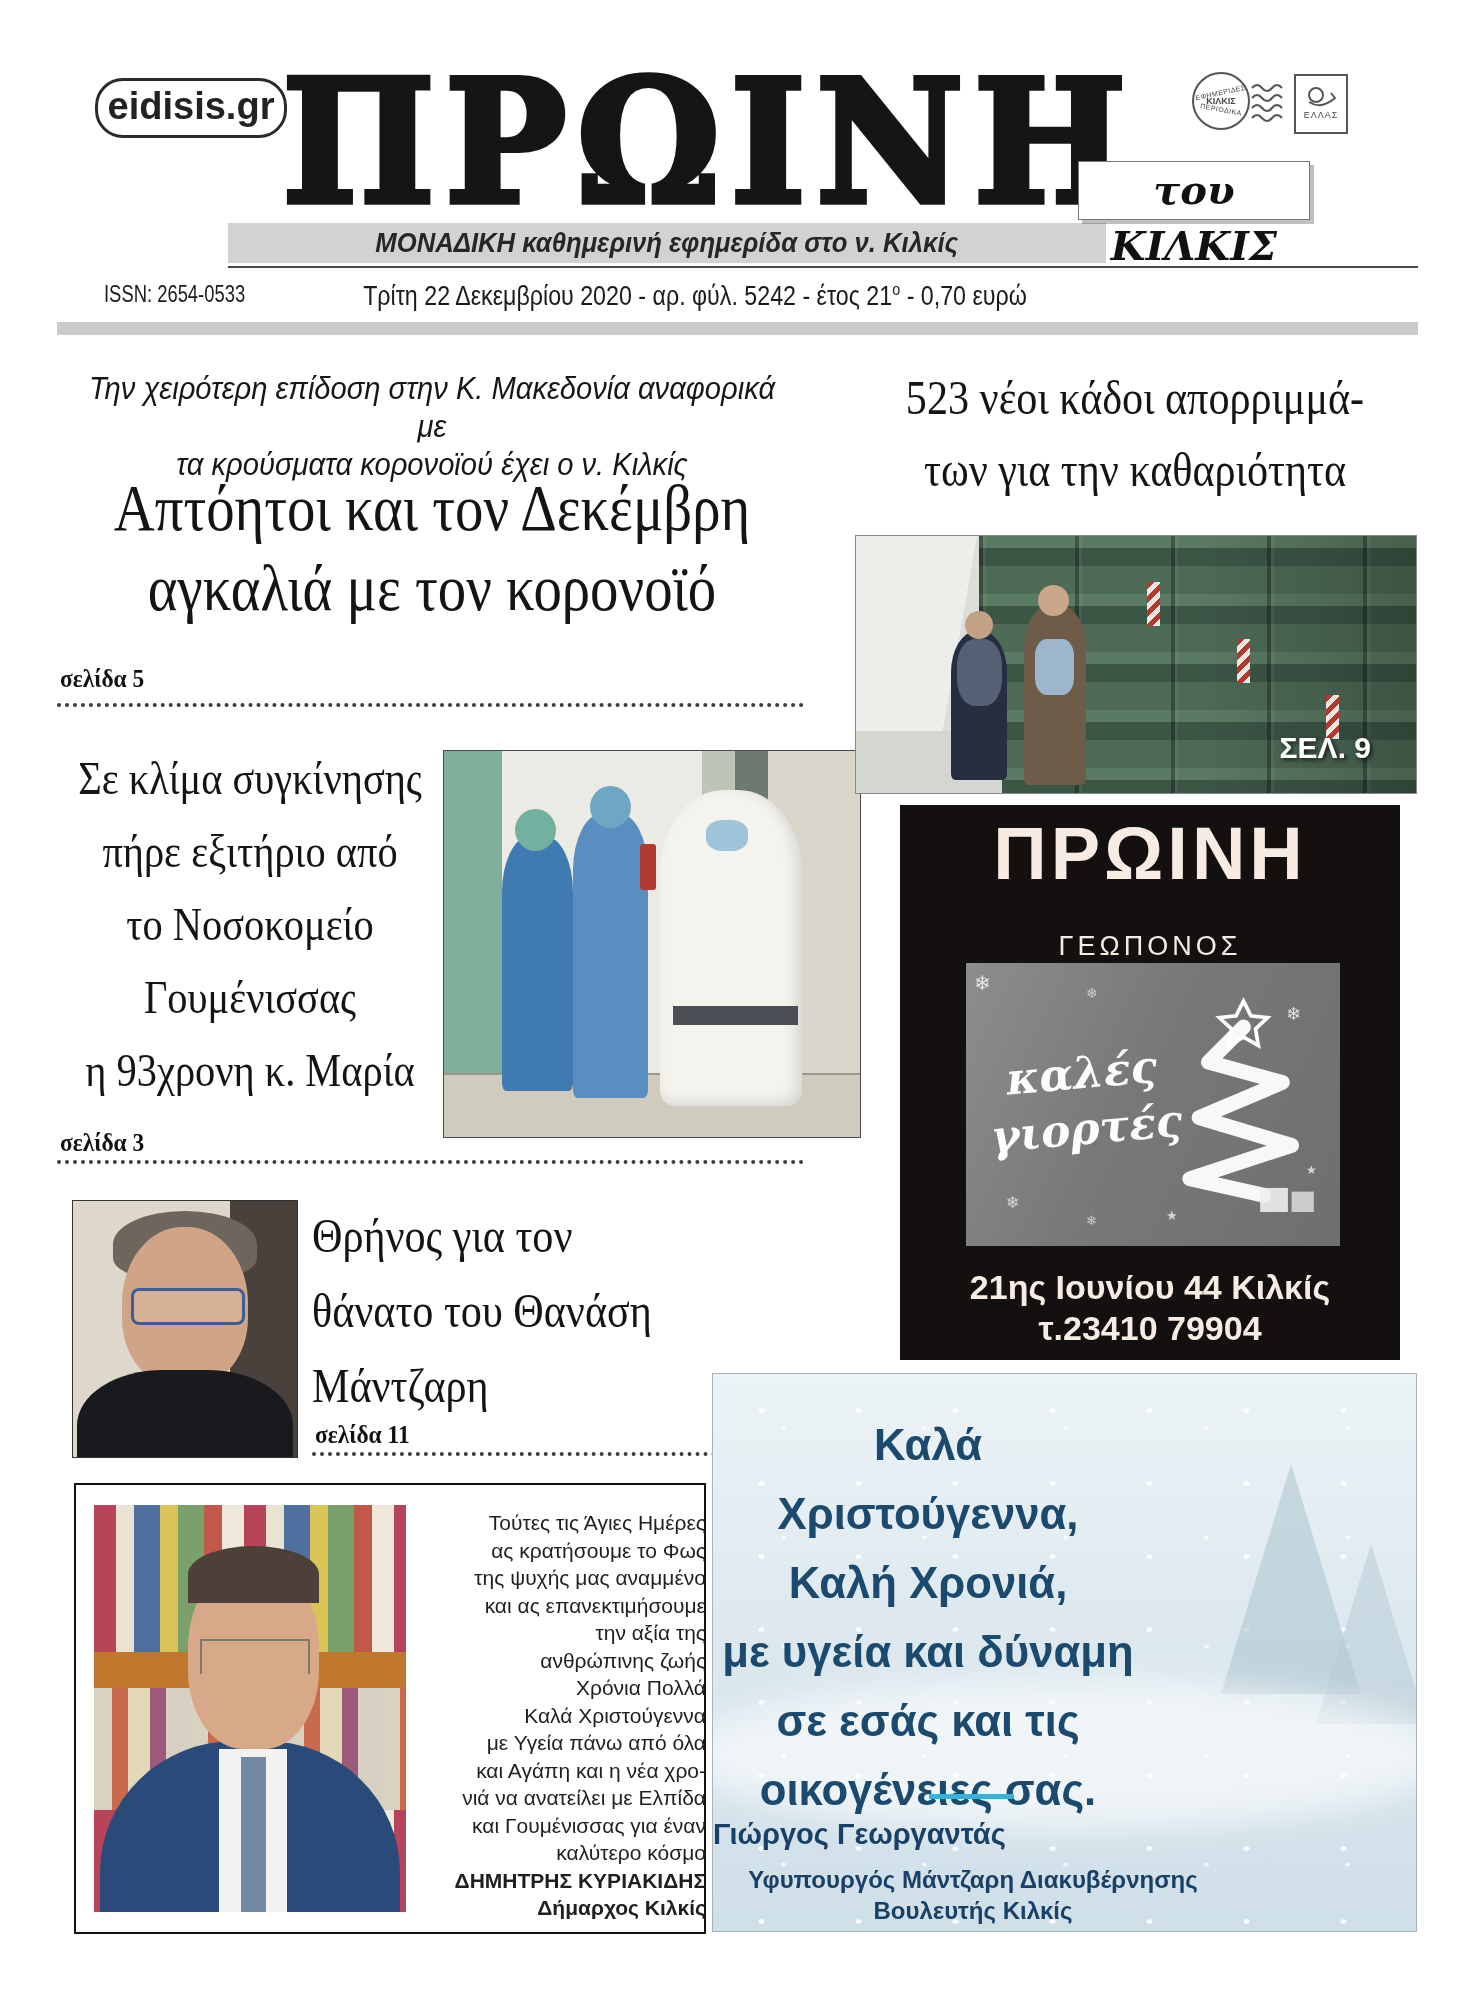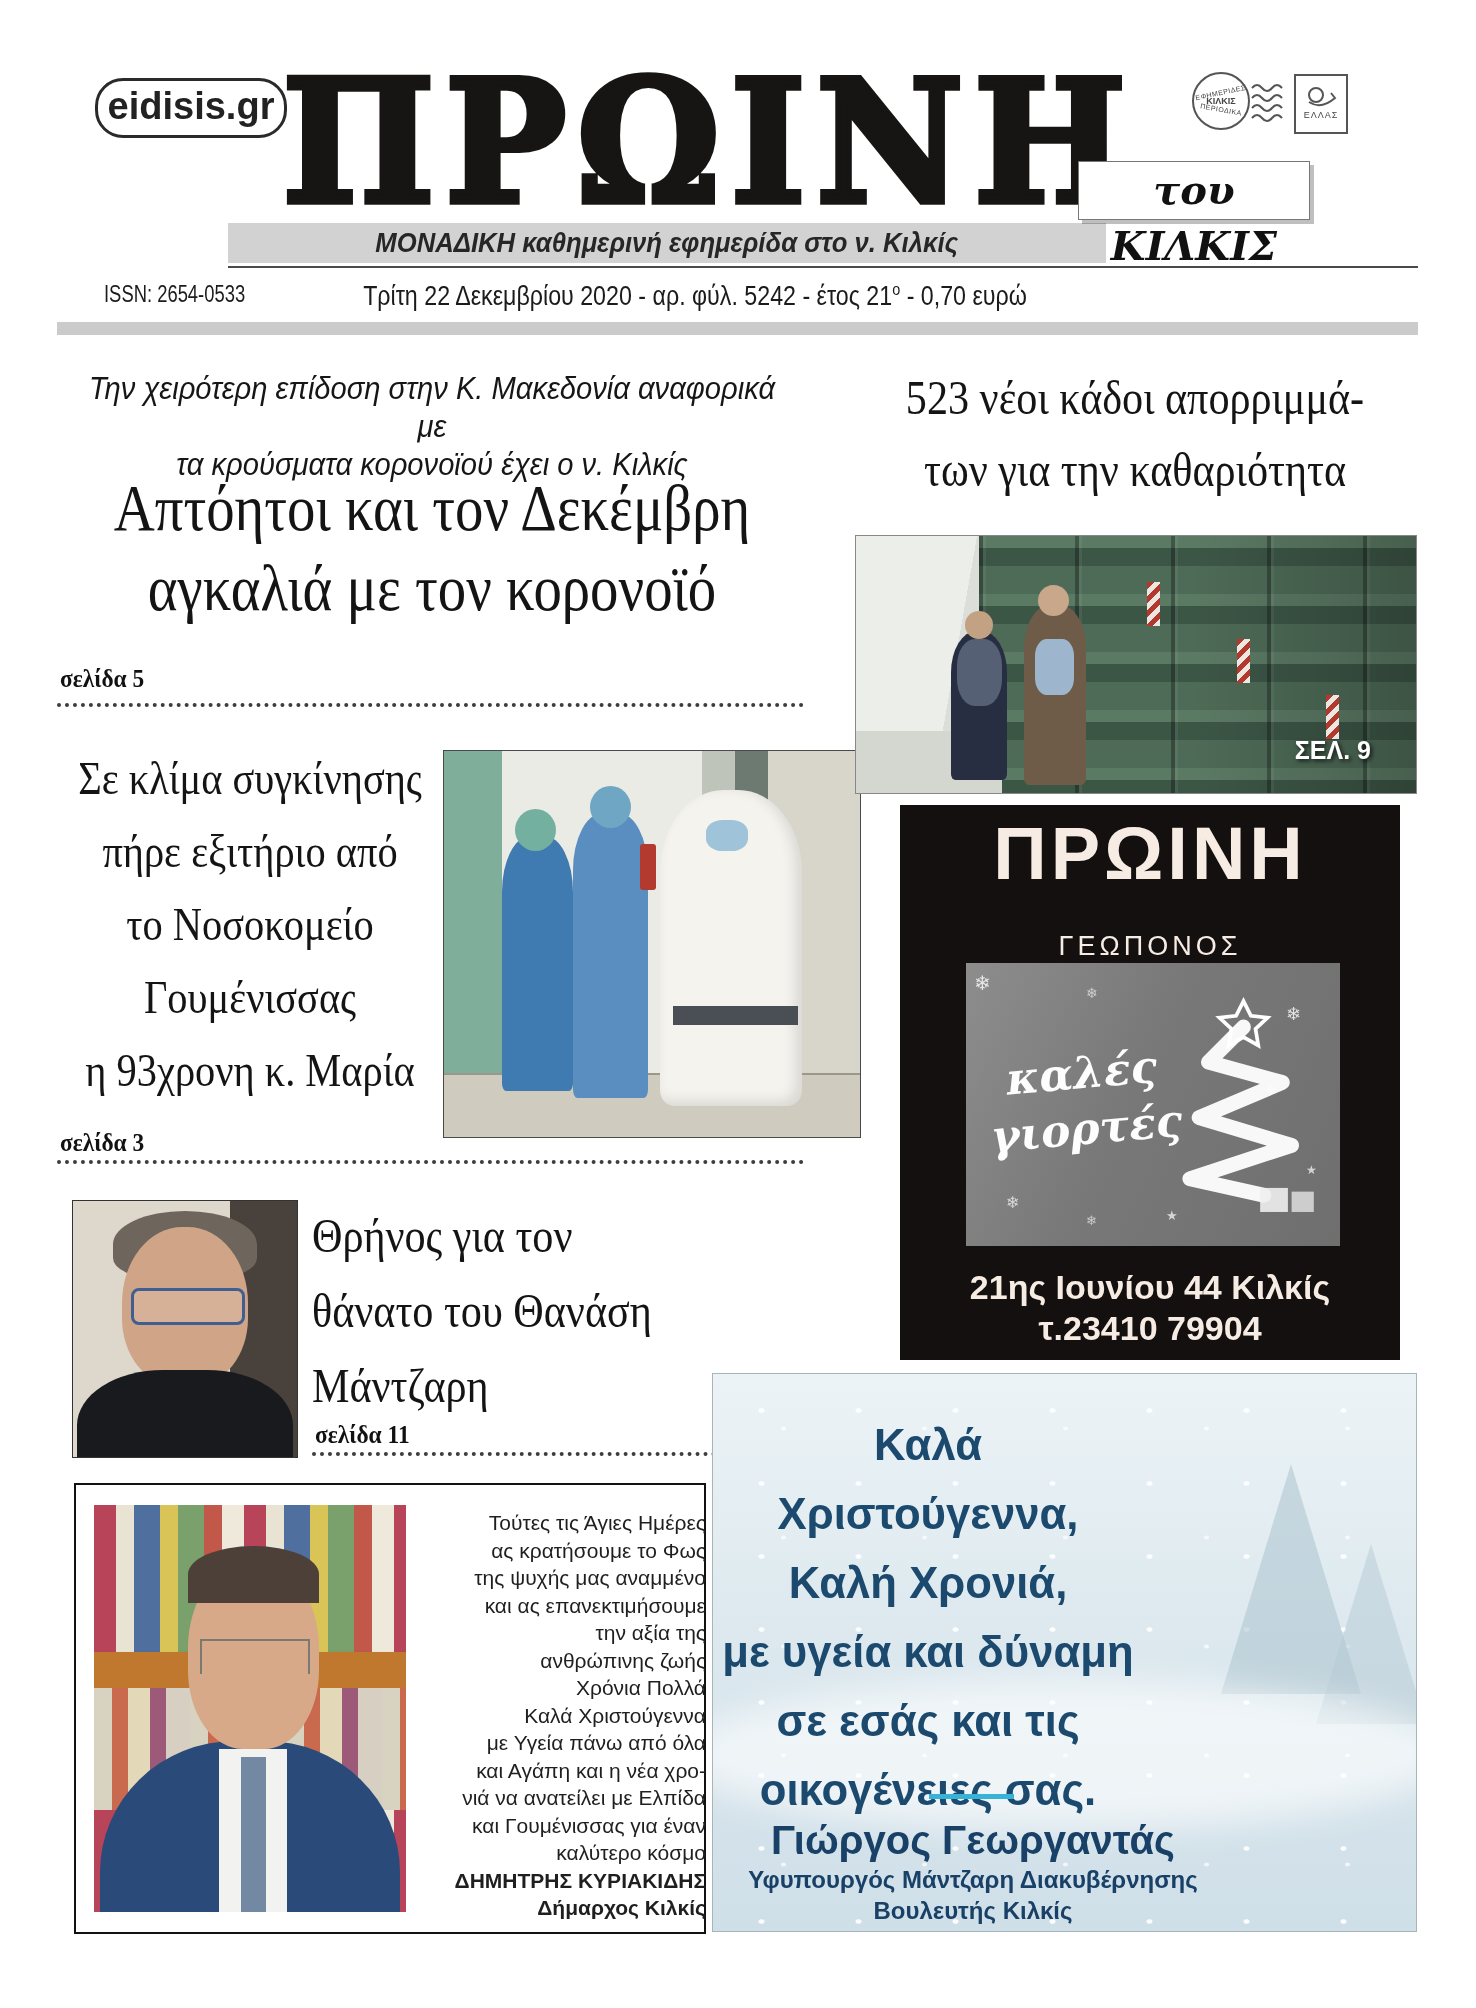--- a/index.html
+++ b/index.html
@@ -83,21 +83,21 @@
         background:linear-gradient(90deg,transparent 60%,rgba(0,0,0,.22));}
   .photoBins .floor{position:absolute;left:0;top:76%;width:26%;height:24%;background:#d4d6d0;}
   .photoBins .stripe{position:absolute;width:13px;height:44px;
         background:repeating-linear-gradient(135deg,#b3392e 0 5px,#ece7e1 5px 10px);}
   .photoBins .p1{position:absolute;left:17%;top:37%;width:10%;height:58%;background:#272e41;border-radius:45% 45% 8% 8%/28% 28% 4% 4%;}
   .photoBins .h1{position:absolute;left:19.5%;top:29%;width:5%;height:11%;background:#c3a283;border-radius:50%;}
   .photoBins .sc1{position:absolute;left:18%;top:40%;width:8%;height:26%;background:#566074;border-radius:40%;}
   .photoBins .p2{position:absolute;left:30%;top:27%;width:11%;height:70%;background:#6e5c49;border-radius:42% 42% 8% 8%/24% 24% 4% 4%;}
   .photoBins .h2{position:absolute;left:32.5%;top:19%;width:5.5%;height:12%;background:#c9a78a;border-radius:50%;}
   .photoBins .sh2{position:absolute;left:32%;top:40%;width:7%;height:22%;background:#9db6cd;border-radius:30%;}
-  .selLabel{position:absolute;right:45px;bottom:28px;color:#fff;font-weight:bold;font-size:25px;
+  .selLabel{position:absolute;right:45px;bottom:28px;color:#fff;font-weight:bold;font-size:30px;
         text-shadow:2px 2px 4px rgba(0,0,0,.75);text-align:right;}
 
   .manos{left:900px;top:805px;width:500px;height:555px;background:#14100f;color:#f7ece4;text-align:center;}
   .manos .brand{position:absolute;left:0;top:6px;width:100%;font-size:74px;font-weight:bold;letter-spacing:4px;}
   .manos .l1{position:absolute;left:0;top:92px;width:100%;font-size:27px;font-weight:bold;letter-spacing:4px;}
   .manos .l2{position:absolute;left:0;top:126px;width:100%;font-size:27px;font-weight:normal;letter-spacing:4px;}
   .manosInner{position:absolute;left:66px;top:158px;width:374px;height:283px;overflow:hidden;
         background:linear-gradient(115deg,#8d8d8d 0%,#787878 45%,#6f6f6f 100%);}
   .manosInner .greet{position:absolute;left:22px;top:82px;font-family:"DejaVu Serif",serif;font-style:italic;
         font-weight:bold;color:#fdfdfd;font-size:44px;line-height:56px;transform:rotate(-5deg);}
@@ -114,21 +114,21 @@
       background-size:97px 73px,141px 109px,100% 100%;color:#1c4a6e;}
   .blueAd .tree1{position:absolute;right:55px;top:90px;width:0;height:0;border-left:70px solid transparent;
         border-right:70px solid transparent;border-bottom:230px solid rgba(172,194,206,.55);}
   .blueAd .tree2{position:absolute;right:-10px;top:170px;width:0;height:0;border-left:55px solid transparent;
         border-right:55px solid transparent;border-bottom:180px solid rgba(182,202,212,.5);}
   .blueAd .mist{position:absolute;left:-5%;top:55%;width:110%;height:150px;background:rgba(255,255,255,.6);
         border-radius:50%;filter:blur(16px);}
   .blueMain{position:absolute;left:0;top:36px;width:430px;text-align:center;font-weight:bold;font-size:45px;
         line-height:69px;transform:scaleX(.97);transform-origin:center top;}
   .blueBar{position:absolute;left:216px;top:420px;width:85px;height:5px;background:#37b3d8;}
-  .blueName{position:absolute;left:0;top:444px;width:520px;text-align:center;font-weight:bold;font-size:40px;color:#194066;}
+  .blueName{position:absolute;left:0;top:444px;width:520px;text-align:left;font-weight:bold;font-size:29px;color:#194066;}
   .blueT1{position:absolute;left:0;top:492px;width:520px;text-align:center;font-weight:bold;font-size:24px;color:#194066;}
   .blueT2{position:absolute;left:0;top:523px;width:520px;text-align:center;font-weight:bold;font-size:24px;color:#194066;}
 
   
   .mayorBox{left:74px;top:1483px;width:628px;height:447px;border:2px solid #111;background:#fff;}
   .photoMayor{position:absolute;left:18px;top:20px;width:312px;height:407px;overflow:hidden;
         background:repeating-linear-gradient(90deg,#b8445a 0 22px,#e8e3d2 22px 40px,#4f6f9e 40px 66px,#d9c557 66px 84px,#7aa06b 84px 110px,#c2584a 110px 128px,#eee9da 128px 150px);}
   .photoMayor .shelf{position:absolute;left:0;top:36%;width:100%;height:9%;background:#c0782f;box-shadow:0 3px 4px rgba(0,0,0,.35);}
   .photoMayor .books2{position:absolute;left:0;top:45%;width:100%;height:30%;
         background:repeating-linear-gradient(90deg,#d8d2c0 0 18px,#c96a4f 18px 34px,#e3d8b8 34px 56px,#9c5a78 56px 72px,#d6cfc2 72px 96px);}

